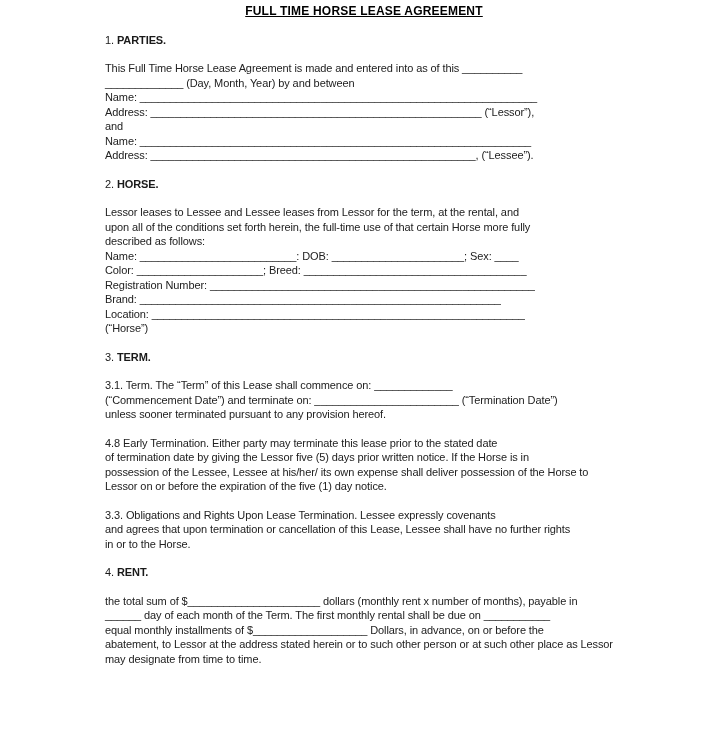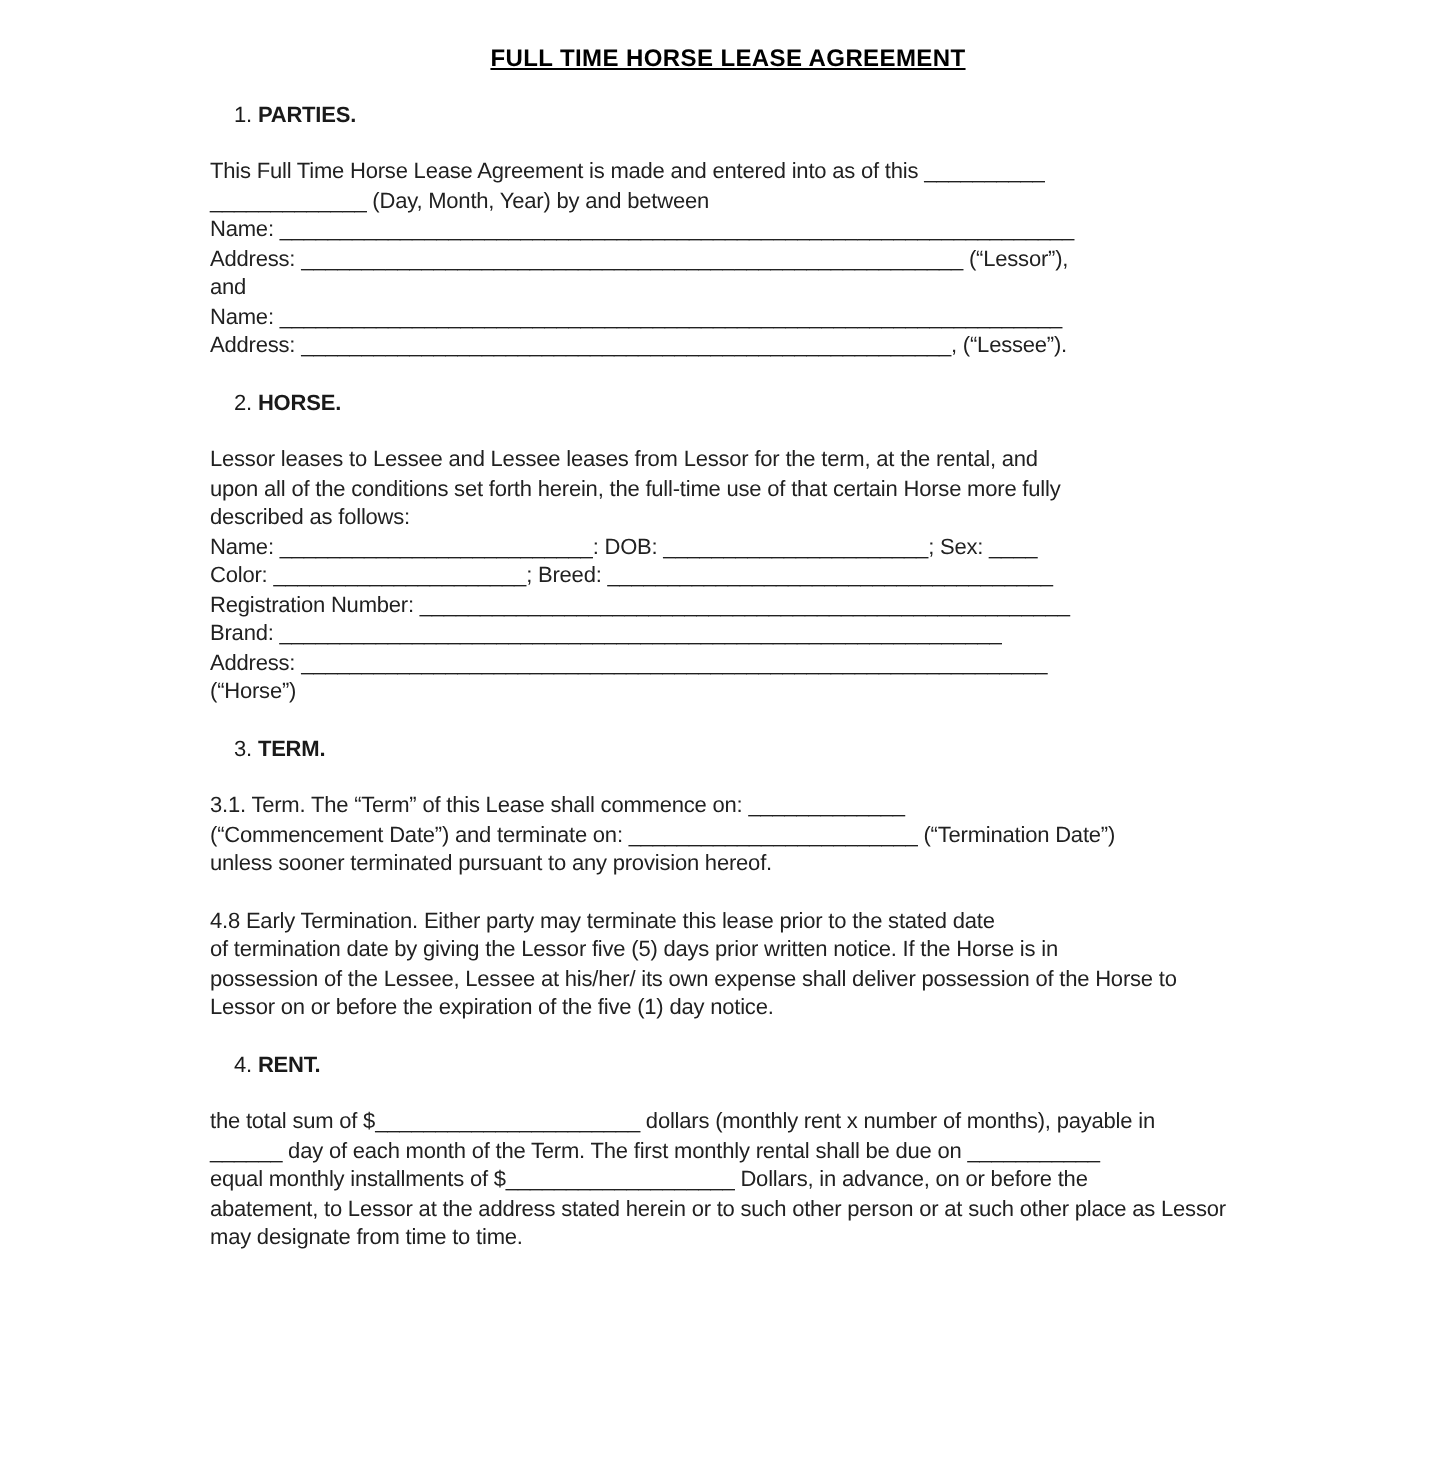--- a/index.html
+++ b/index.html
@@ -9,42 +9,42 @@
   }
   body {
     width: 728px;
     height: 730px;
     overflow: hidden;
   }
   .page {
     box-sizing: border-box;
     width: 728px;
     height: 730px;
-    padding-top: 20px;
+    padding-top: 2px;
     font-family: "Liberation Sans", "DejaVu Sans", sans-serif;
     font-size: 11px;
     line-height: 14.5px;
     letter-spacing: -0.1px;
     color: #212121;
     background: #ffffff;
   }
   .title {
     text-align: center;
     font-weight: 700;
     font-size: 12px;
     letter-spacing: 0.2px;
     text-decoration: underline;
     color: #000000;
     margin: 2px 0 8px 0;
   }
   .content {
     padding: 0 68px 0 105px;
   }
   .heading {
-    margin: 14px 12px;
+    margin: 14px 0;
     color: #1a1a1a;
   }
   .heading-label {
     font-weight: 700;
   }
   .para {
     margin: 14px 0;
   }
   .line {
     white-space: pre-wrap;
@@ -69,35 +69,40 @@
       </div>
       <div class="heading"><span class="heading-num">2.</span> <span class="heading-label">HORSE.</span></div>
       <div class="para">
         <div class="line">Lessor leases to Lessee and Lessee leases from Lessor for the term, at the rental, and</div>
         <div class="line">upon all of the conditions set forth herein, the full-time use of that certain Horse more fully</div>
         <div class="line">described as follows:</div>
         <div class="line">Name: __________________________: DOB: ______________________; Sex: ____</div>
         <div class="line">Color: _____________________; Breed: _____________________________________</div>
         <div class="line">Registration Number: ______________________________________________________</div>
         <div class="line">Brand: ____________________________________________________________</div>
-        <div class="line">Address: ______________________________________________________________</div>
+        <div class="line">Location: ______________________________________________________________</div>
         <div class="line">(“Horse”)</div>
       </div>
       <div class="heading"><span class="heading-num">3.</span> <span class="heading-label">TERM.</span></div>
       <div class="para">
         <div class="line">3.1. Term. The “Term” of this Lease shall commence on: _____________</div>
         <div class="line">(“Commencement Date”) and terminate on: ________________________ (“Termination Date”)</div>
         <div class="line">unless sooner terminated pursuant to any provision hereof.</div>
       </div>
       <div class="para">
         <div class="line">4.8 Early Termination. Either party may terminate this lease prior to the stated date</div>
         <div class="line">of termination date by giving the Lessor five (5) days prior written notice. If the Horse is in</div>
         <div class="line">possession of the Lessee, Lessee at his/her/ its own expense shall deliver possession of the Horse to</div>
         <div class="line">Lessor on or before the expiration of the five (1) day notice.</div>
       </div>
+      <div class="para">
+        <div class="line">3.3. Obligations and Rights Upon Lease Termination. Lessee expressly covenants</div>
+        <div class="line">and agrees that upon termination or cancellation of this Lease, Lessee shall have no further rights</div>
+        <div class="line">in or to the Horse.</div>
+      </div>
       <div class="heading"><span class="heading-num">4.</span> <span class="heading-label">RENT.</span></div>
       <div class="para">
         <div class="line">the total sum of $______________________ dollars (monthly rent x number of months), payable in</div>
         <div class="line">______ day of each month of the Term. The first monthly rental shall be due on ___________</div>
         <div class="line">equal monthly installments of $___________________ Dollars, in advance, on or before the</div>
         <div class="line">abatement, to Lessor at the address stated herein or to such other person or at such other place as Lessor</div>
         <div class="line">may designate from time to time.</div>
       </div>
     </div>
 </div>

